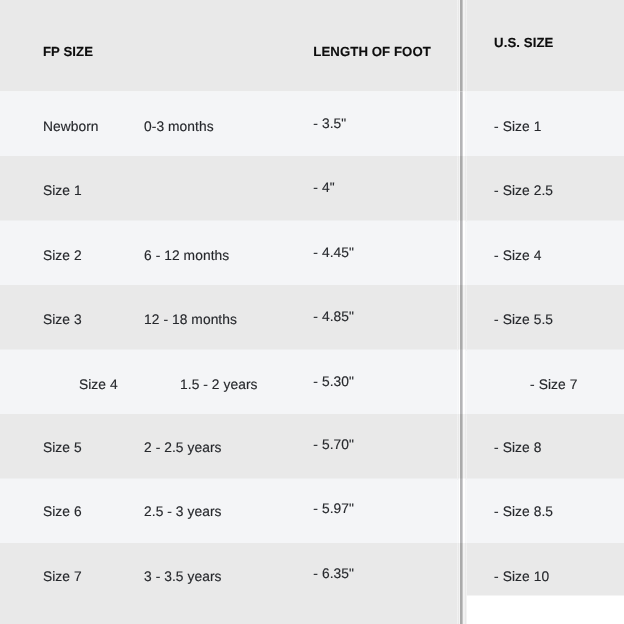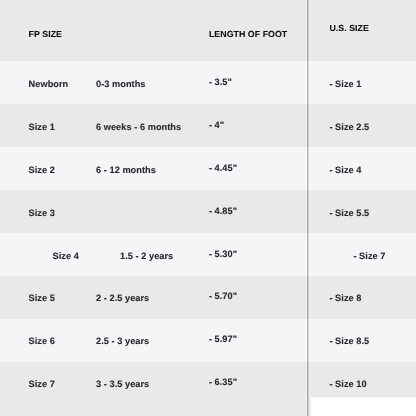--- a/index.html
+++ b/index.html
@@ -65,21 +65,21 @@
 
   
   .cell { position: absolute; white-space: nowrap; transform: translateZ(0); }
 
   .th {
     font-size: 8.8px; font-weight: 700; letter-spacing: 0.05px;
     color: #0d0d0d; line-height: 12px;
     -webkit-text-stroke: 0.08px #0d0d0d;
   }
   .td {
-    font-size: 9.2px; font-weight: 700; letter-spacing: 0.05px; line-height: 12px;
+    font-size: 9.2px; font-weight: 400; letter-spacing: 0.05px; line-height: 12px;
     color: #26282c;
     -webkit-text-stroke: 0.1px #26282c;
   }
 
   
   .c1 { left: 28.6px; }
   .c2 { left: 96.0px; }
   .c3 { left: 208.9px; }
   .c4 { left: 18.4px; }
 
@@ -116,28 +116,28 @@
     <div class="band even row-band-7"></div>
 
     <div class="cell th c1 th-row">FP SIZE</div>
     <div class="cell th c3 th-row">LENGTH OF FOOT</div>
 
     <div class="cell td c1 ty-0">Newborn</div>
     <div class="cell td c2 ty-0">0-3 months</div>
     <div class="cell td c3 ty3-0">- 3.5"</div>
 
     <div class="cell td c1 ty-1">Size 1</div>
-    <div class="cell td c2 ty-1">6 weeks - 6 months</div>
     <div class="cell td c3 ty3-1">- 4"</div>
 
     <div class="cell td c1 ty-2">Size 2</div>
     <div class="cell td c2 ty-2">6 - 12 months</div>
     <div class="cell td c3 ty3-2">- 4.45"</div>
 
     <div class="cell td c1 ty-3">Size 3</div>
+    <div class="cell td c2 ty-3">12 - 18 months</div>
     <div class="cell td c3 ty3-3">- 4.85"</div>
 
     <div class="cell td c1 ty-4">Size 4</div>
     <div class="cell td c2 ty-4">1.5 - 2 years</div>
     <div class="cell td c3 ty3-4">- 5.30"</div>
 
     <div class="cell td c1 ty-5">Size 5</div>
     <div class="cell td c2 ty-5">2 - 2.5 years</div>
     <div class="cell td c3 ty3-5">- 5.70"</div>
 

